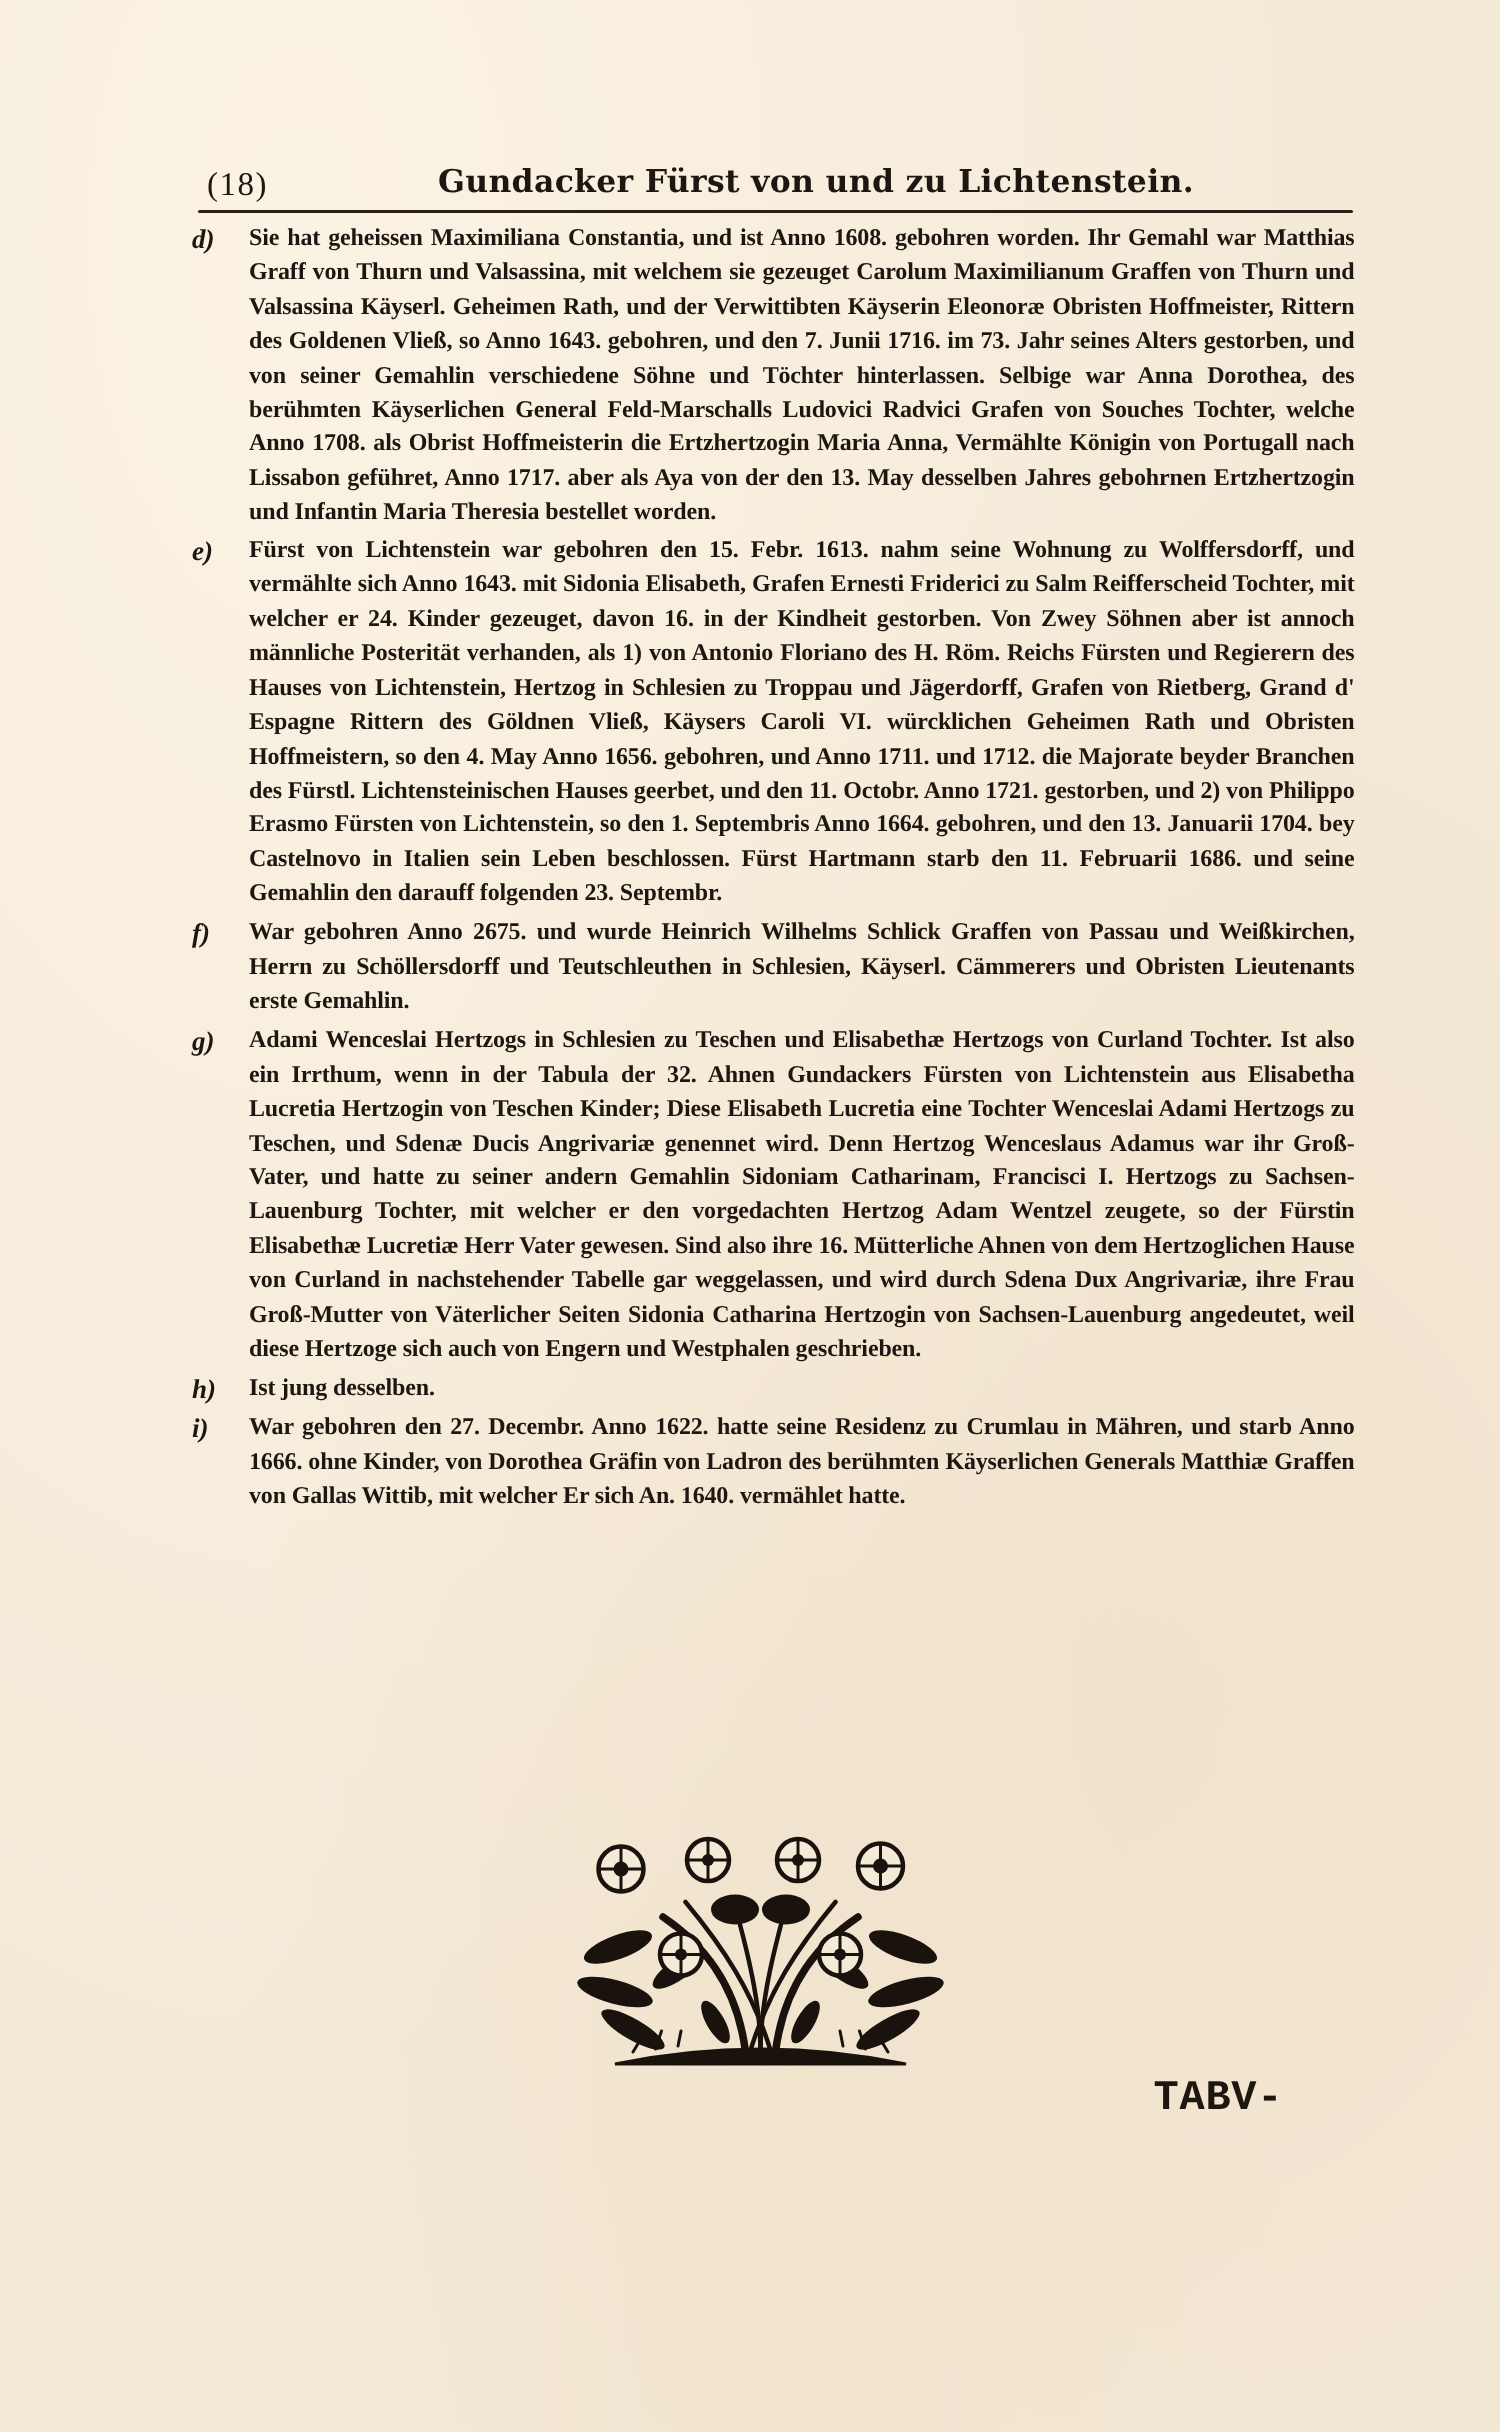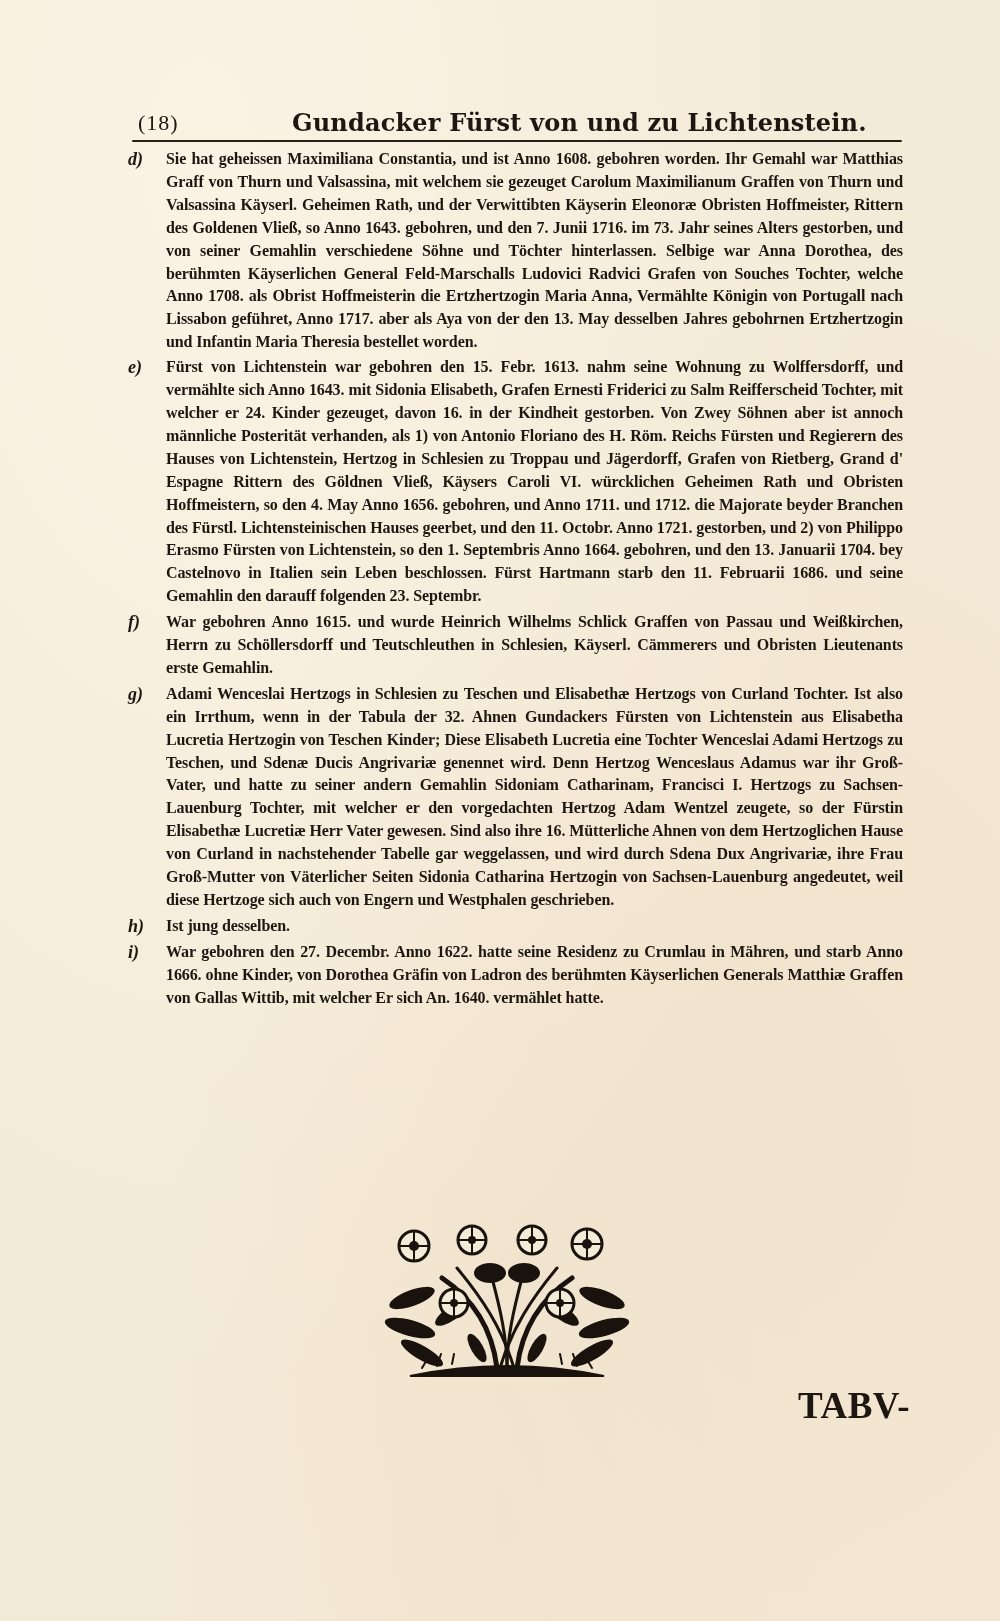--- a/index.html
+++ b/index.html
@@ -38,21 +38,21 @@
       font-family: "Liberation Serif", serif;
       font-size: 22px;
       letter-spacing: 1px;
     }
     .running-title {
       position: absolute;
       left: 160px;
       top: 0;
       font-family: "DejaVu Serif", serif;
       font-weight: bold;
-      font-size: 24px;
+      font-size: 21px;
       letter-spacing: 0.2px;
     }
     .header-rule {
       position: absolute;
       left: 132px;
       top: 140px;
       width: 770px;
       height: 2px;
       background: #2a1f16;
       border-radius: 1px;
@@ -89,25 +89,25 @@
     }
     .ornament {
       position: absolute;
       left: 382px;
       top: 1218px;
       width: 250px;
       height: 164px;
     }
     .catchword {
       position: absolute;
-      left: 798px;
+      left: 769px;
       top: 1384px;
-      font-family: Liberation Serif, serif;
+      font-family: Liberation Mono, monospace;
       font-weight: bold;
-      font-size: 37px;
+      font-size: 28px;
       letter-spacing: 0.5px;
     }
   </style>
 </head>
 <body>
 
 <div class="page">
 
   <div class="header">
     <span class="page-number">(18)</span>
@@ -119,21 +119,21 @@
     <div class="note" style="margin-bottom:2px;">
       <span class="note-marker">d)</span>
       <div class="note-text">Sie hat geheissen Maximiliana Constantia, und ist Anno 1608. gebohren worden. Ihr Gemahl war Matthias Graff von Thurn und Valsassina, mit welchem sie gezeuget Carolum Maximilianum Graffen von Thurn und Valsassina Käyserl. Geheimen Rath, und der Verwittibten Käyserin Eleonoræ Obristen Hoffmeister, Rittern des Goldenen Vließ, so Anno 1643. gebohren, und den 7. Junii 1716. im 73. Jahr seines Alters gestorben, und von seiner Gemahlin verschiedene Söhne und Töchter hinterlassen. Selbige war Anna Dorothea, des berühmten Käyserlichen General Feld-Marschalls Ludovici Radvici Grafen von Souches Tochter, welche Anno 1708. als Obrist Hoffmeisterin die Ertzhertzogin Maria Anna, Vermählte Königin von Portugall nach Lissabon geführet, Anno 1717. aber als Aya von der den 13. May desselben Jahres gebohrnen Ertzhertzogin und Infantin Maria Theresia bestellet worden.</div>
     </div>
     <div class="note" style="margin-bottom:3px;">
       <span class="note-marker">e)</span>
       <div class="note-text">Fürst von Lichtenstein war gebohren den 15. Febr. 1613. nahm seine Wohnung zu Wolffersdorff, und vermählte sich Anno 1643. mit Sidonia Elisabeth, Grafen Ernesti Friderici zu Salm Reifferscheid Tochter, mit welcher er 24. Kinder gezeuget, davon 16. in der Kindheit gestorben. Von Zwey Söhnen aber ist annoch männliche Posterität verhanden, als 1) von Antonio Floriano des H. Röm. Reichs Fürsten und Regierern des Hauses von Lichtenstein, Hertzog in Schlesien zu Troppau und Jägerdorff, Grafen von Rietberg, Grand d' Espagne Rittern des Göldnen Vließ, Käysers Caroli VI. würcklichen Geheimen Rath und Obristen Hoffmeistern, so den 4. May Anno 1656. gebohren, und Anno 1711. und 1712. die Majorate beyder Branchen des Fürstl. Lichtensteinischen Hauses geerbet, und den 11. Octobr. Anno 1721. gestorben, und 2) von Philippo Erasmo Fürsten von Lichtenstein, so den 1. Septembris Anno 1664. gebohren, und den 13. Januarii 1704. bey Castelnovo in Italien sein Leben beschlossen. Fürst Hartmann starb den 11. Februarii 1686. und seine Gemahlin den darauff folgenden 23. Septembr.</div>
     </div>
     <div class="note" style="margin-bottom:3px;">
       <span class="note-marker">f)</span>
-      <div class="note-text">War gebohren Anno 1615. und wurde Heinrich Wilhelms Schlick Graffen von Passau und Weißkirchen, Herrn zu Schöllersdorff und Teutschleuthen in Schlesien, Käyserl. Cämmerers und Obristen Lieutenants erste Gemahlin.</div>
+      <div class="note-text">War gebohren Anno 2675. und wurde Heinrich Wilhelms Schlick Graffen von Passau und Weißkirchen, Herrn zu Schöllersdorff und Teutschleuthen in Schlesien, Käyserl. Cämmerers und Obristen Lieutenants erste Gemahlin.</div>
     </div>
     <div class="note" style="margin-bottom:3px;">
       <span class="note-marker">g)</span>
       <div class="note-text">Adami Wenceslai Hertzogs in Schlesien zu Teschen und Elisabethæ Hertzogs von Curland Tochter. Ist also ein Irrthum, wenn in der Tabula der 32. Ahnen Gundackers Fürsten von Lichtenstein aus Elisabetha Lucretia Hertzogin von Teschen Kinder; Diese Elisabeth Lucretia eine Tochter Wenceslai Adami Hertzogs zu Teschen, und Sdenæ Ducis Angrivariæ genennet wird. Denn Hertzog Wenceslaus Adamus war ihr Groß-Vater, und hatte zu seiner andern Gemahlin Sidoniam Catharinam, Francisci I. Hertzogs zu Sachsen-Lauenburg Tochter, mit welcher er den vorgedachten Hertzog Adam Wentzel zeugete, so der Fürstin Elisabethæ Lucretiæ Herr Vater gewesen. Sind also ihre 16. Mütterliche Ahnen von dem Hertzoglichen Hause von Curland in nachstehender Tabelle gar weggelassen, und wird durch Sdena Dux Angrivariæ, ihre Frau Groß-Mutter von Väterlicher Seiten Sidonia Catharina Hertzogin von Sachsen-Lauenburg angedeutet, weil diese Hertzoge sich auch von Engern und Westphalen geschrieben.</div>
     </div>
     <div class="note" style="margin-bottom:3px;">
       <span class="note-marker">h)</span>
       <div class="note-text">Ist jung desselben.</div>
     </div>
     <div class="note">

